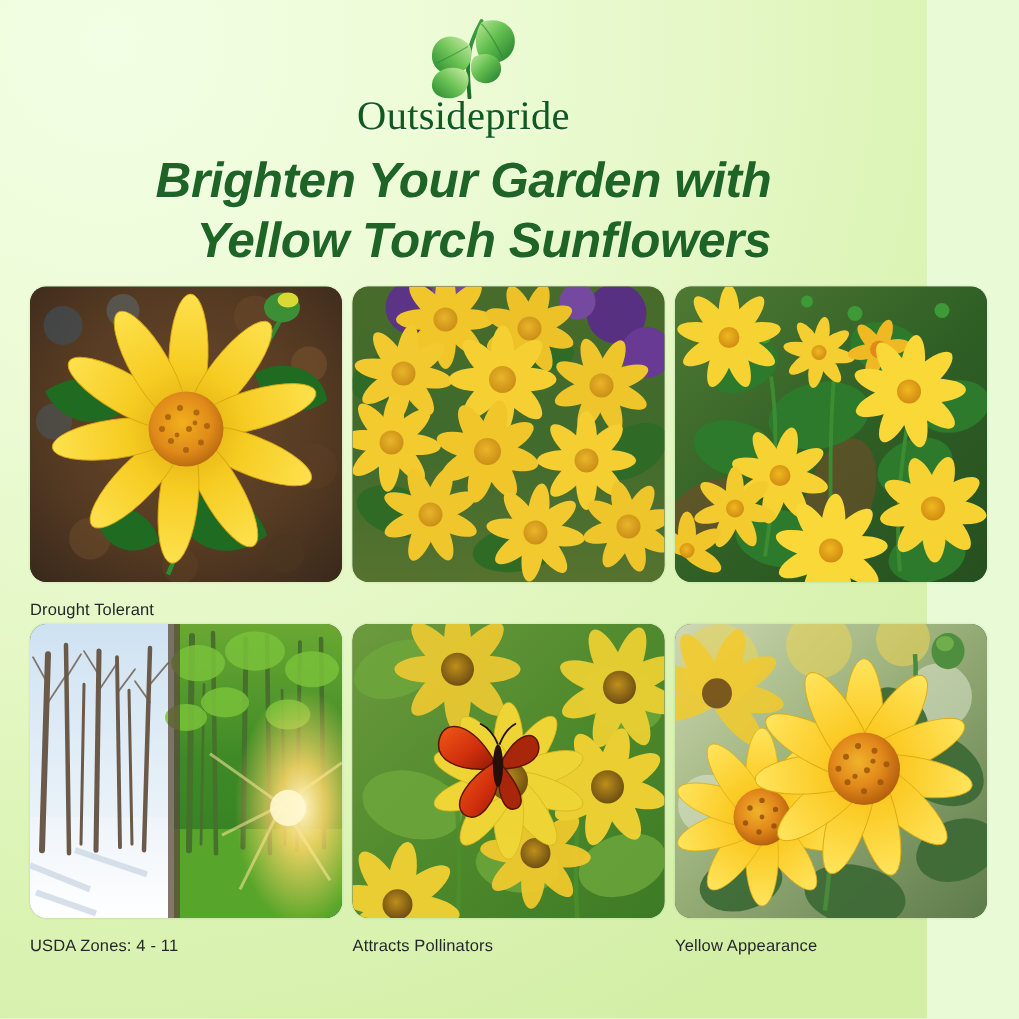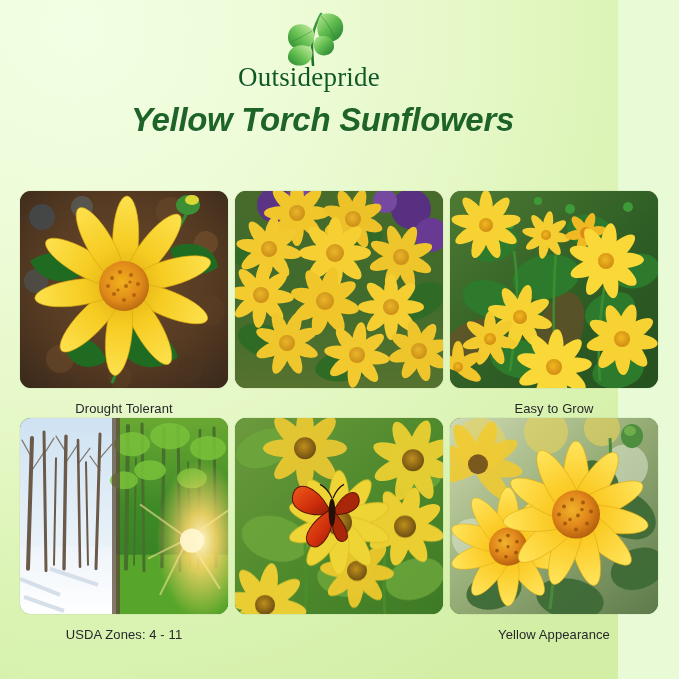--- a/index.html
+++ b/index.html
@@ -43,21 +43,21 @@
     column-gap:7px;row-gap:3px;
   }
   .cell{width:208px;}
   .thumb{
     width:208px;height:197px;border-radius:11px;overflow:hidden;
     position:relative;background:#3c5a2a;
     box-shadow:0 0 0 1px rgba(0,0,0,.04);
   }
   .thumb svg{display:block;width:208px;height:197px;}
   .caption{
-    text-align:center;font-size:13px;color:#26272a;
+    font-size:11px;color:#26272a;
     line-height:1;padding-top:14px;letter-spacing:.1px;
     white-space:nowrap;
   }
   .row2 .thumb{height:196px;}
   .row2 .caption{}
 </style>
 </head>
 <body>
 
 <div class="page">
@@ -90,20 +90,21 @@
       <path d="M49 23 C42 27 35 31 28 34" stroke="#1f7a2e" stroke-width=".8" fill="none" opacity=".5"></path>
 
       <path d="M53 30 C62 25 72 30 71 39 C70 47 60 50 54 45 C50 41 50 34 53 30 Z" fill="url(#lf1)"></path>
 
       <path d="M48 40 C39 34 26 38 25 48 C24 56 35 60 43 56 C49 53 51 45 48 40 Z" fill="url(#lf2)"></path>
     </svg>
     <div class="brand-name">Outsidepride</div>
   </div>
 
   <div class="headline">
+    <span>Brighten Your Garden with</span>
     <span class="l2">Yellow Torch Sunflowers</span>
   </div>
 
   <div class="grid">
 
     <div class="cell">
       <div class="thumb">
         <svg viewBox="0 0 208 197" preserveAspectRatio="none">
           <defs>
             <radialGradient id="soil1" cx="50%" cy="45%" r="80%">
@@ -513,21 +514,20 @@
                   <ellipse rx="6" ry="15" cy="-11" transform="rotate(0)"></ellipse>
                   <ellipse rx="6" ry="15" cy="-11" transform="rotate(60)"></ellipse>
                   <ellipse rx="6" ry="15" cy="-11" transform="rotate(120)"></ellipse>
                   <ellipse rx="6" ry="15" cy="-11" transform="rotate(300)"></ellipse>
                 </g>
               <circle r="5" fill="url(#ctr3)"></circle>
             </g>
           </g>
         </svg>
       </div>
-      <div class="caption">Easy to Grow</div>
     </div>
 
     <div class="cell row2">
       <div class="thumb">
         <svg viewBox="0 0 208 196" preserveAspectRatio="none">
           <defs>
             <linearGradient id="wsky" x1="0" y1="0" x2="0" y2="1">
               <stop offset="0%" stop-color="#cfe2f2"></stop>
                 <stop offset="60%" stop-color="#e8f1f8"></stop>
               <stop offset="100%" stop-color="#f6fafd"></stop>
@@ -731,20 +731,21 @@
             <path d="M-2 2 C-16 -22 -34 -26 -38 -12 C-42 2 -26 10 -4 8 Z" fill="url(#bfly)" stroke="#5e1404" stroke-width="1"></path>
             <path d="M-2 4 C-18 14 -30 30 -22 38 C-12 46 0 30 2 12 Z" fill="url(#bfly)" stroke="#5e1404" stroke-width="1"></path>
             <path d="M4 2 C14 -16 26 -18 28 -8 C30 2 18 8 4 8 Z" fill="#a82609" stroke="#5e1404" stroke-width="1"></path>
             <path d="M4 6 C14 18 20 30 14 34 C6 38 0 26 2 10 Z" fill="#a82609" stroke="#5e1404" stroke-width="1"></path>
             <ellipse cx="1" cy="6" rx="3.4" ry="14" fill="#241008"></ellipse>
             <path d="M1 -8 C-2 -16 -7 -20 -11 -22" stroke="#241008" stroke-width="1.2" fill="none"></path>
             <path d="M2 -8 C5 -16 9 -20 13 -22" stroke="#241008" stroke-width="1.2" fill="none"></path>
           </g>
         </svg>
       </div>
+      <div class="caption">Attracts Pollinators</div>
     </div>
 
     <div class="cell row2">
       <div class="thumb">
         <svg viewBox="0 0 208 196" preserveAspectRatio="none">
           <defs>
             <linearGradient id="bg6" x1="0" y1="0" x2="1" y2="1">
               <stop offset="0%" stop-color="#cfd9b4"></stop>
                 <stop offset="40%" stop-color="#9fb47e"></stop>
               <stop offset="100%" stop-color="#5d7a4a"></stop>

